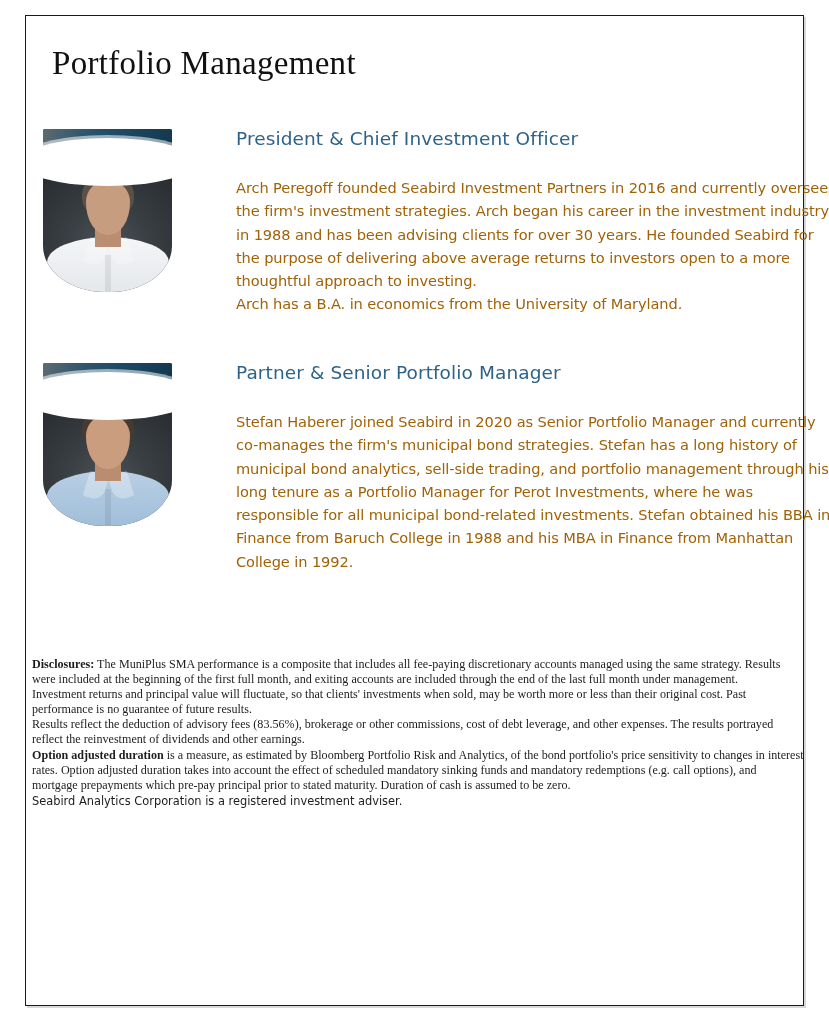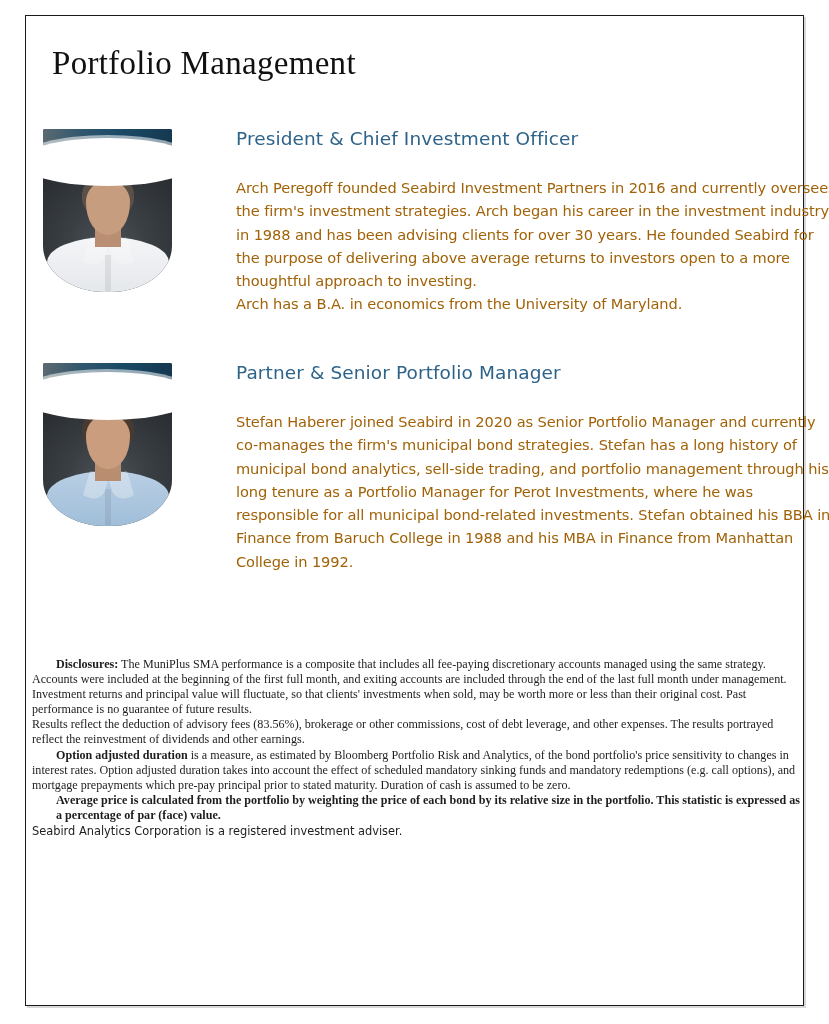--- a/index.html
+++ b/index.html
@@ -208,21 +208,20 @@
     font-family: "Liberation Serif", serif;
     font-size: 12.1px;
     line-height: 15.1px;
     color: #1d1d1d;
     text-align: left;
     margin: 0;
   }
   .disc-p b { font-weight: bold; }
   .disc-bold {
     font-weight: bold;
-    margin-left: 24px;
   }
   .disc-sans {
     font-family: "DejaVu Sans", sans-serif;
     font-size: 11.4px;
     line-height: 16px;
     color: #1d1d1d;
     margin: 0;
   }
 </style>
 </head>
@@ -271,21 +270,20 @@
         <div class="photo-swoosh"></div>
       </div>
     </div>
     <div class="bio-text">
       <div class="bio-role">Partner &amp; Senior Portfolio Manager</div>
       <div class="bio-desc">Stefan Haberer joined Seabird in 2020 as Senior Portfolio Manager and currently co-manages the firm's municipal bond strategies. Stefan has a long history of municipal bond analytics, sell-side trading, and portfolio management through his long tenure as a Portfolio Manager for Perot Investments,  where he was responsible for all municipal bond-related investments. Stefan obtained his BBA in Finance from Baruch College in 1988 and his MBA in Finance from Manhattan College in 1992.</div>
     </div>
   </div>
 
   <div id="disclosures">
-    <p class="disc-p"><b class="disc-bold">Disclosures:</b><span> The MuniPlus SMA performance is a composite that includes all fee-paying discretionary accounts managed using the same strategy. Accounts were included at the beginning of the first full month, and exiting accounts are included through the end of the last full month under management.</span></p>
+    <p class="disc-p"><b class="disc-bold">Disclosures:</b><span> The MuniPlus SMA performance is a composite that includes all fee-paying discretionary accounts managed using the same strategy. Results were included at the beginning of the first full month, and exiting accounts are included through the end of the last full month under management.</span></p>
     <p class="disc-p">Investment returns and principal value will fluctuate, so that clients' investments when sold, may be worth more or less than their original cost. Past performance is no guarantee of future results.</p>
     <p class="disc-p">Results reflect the deduction of advisory fees (83.56%), brokerage or other commissions, cost of debt leverage, and other expenses. The results portrayed reflect the reinvestment of dividends and other earnings.</p>
     <p class="disc-p"><b class="disc-bold">Option adjusted duration</b><span> is a measure, as estimated by Bloomberg Portfolio Risk and Analytics, of the bond portfolio's price sensitivity to changes in interest rates. Option adjusted duration takes into account the effect of scheduled mandatory sinking funds and mandatory redemptions (e.g. call options),  and mortgage prepayments which pre-pay principal prior to stated maturity. Duration of cash is assumed to be zero.</span></p>
-    <p class="disc-p disc-bold">Average price is calculated from the portfolio by weighting the price of each bond by its relative size in the portfolio. This statistic is expressed as a percentage of par (face) value.</p>
     <p class="disc-sans">Seabird Analytics Corporation is a registered investment adviser.</p>
   </div>
 
 </div>
 
 </body></html>

